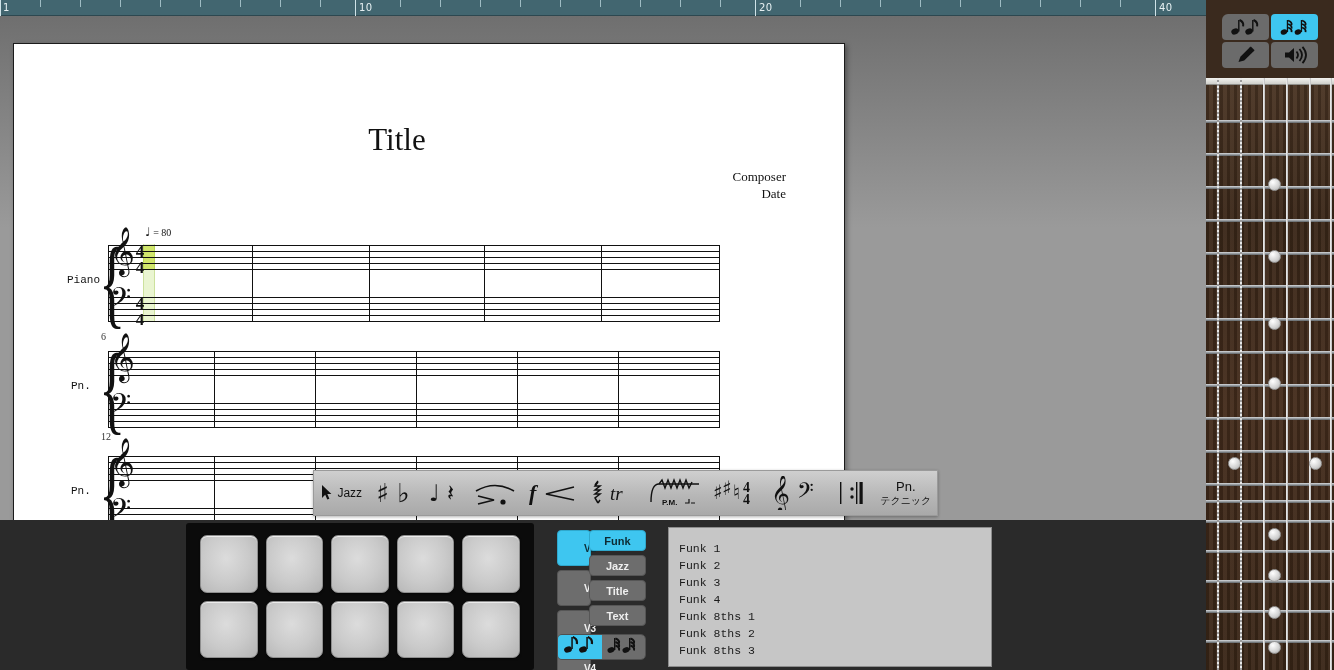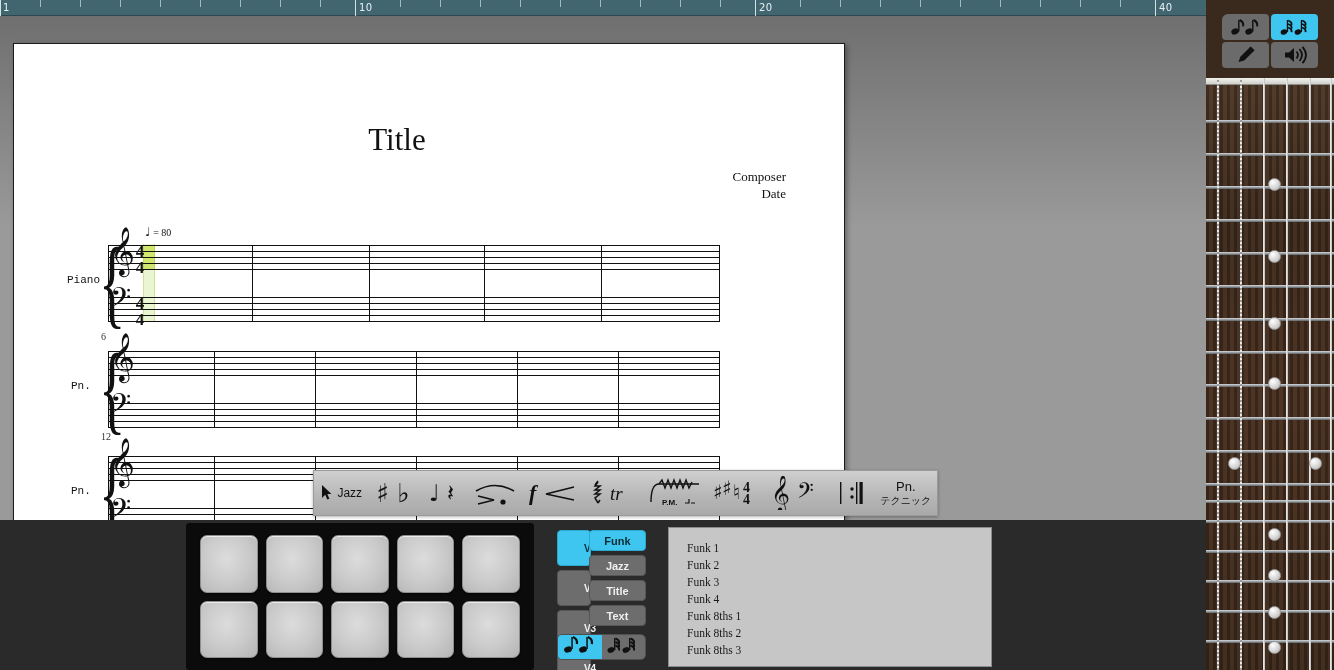--- a/index.html
+++ b/index.html
@@ -180,22 +180,21 @@
   .pattern-list {
     position: absolute; left: 668px; top: 527px;
     width: 324px; height: 140px;
     background: #c6c6c6; border: 1px solid #8c8c8c;
     padding: 12px 10px;
   }
   .pl-cols { display: flex; gap: 16px; }
   .pl-col { display: flex; flex-direction: column; }
   .pl-item {
     font-size: 11.5px; color: #1a1a1a; line-height: 17px; white-space: nowrap;
-    font-family: Liberation Serif, serif;
-    margin-left: 8px;
+    font-family: Liberation Mono, monospace;
   }
 
   
   .right-panel {
     position: absolute; left: 1206px; top: 0;
     width: 128px; height: 670px;
     background: #3a2a1e; overflow: hidden;
   }
   .fret-bg {
     position: absolute; left: 0; top: 78px; width: 128px; height: 592px;

